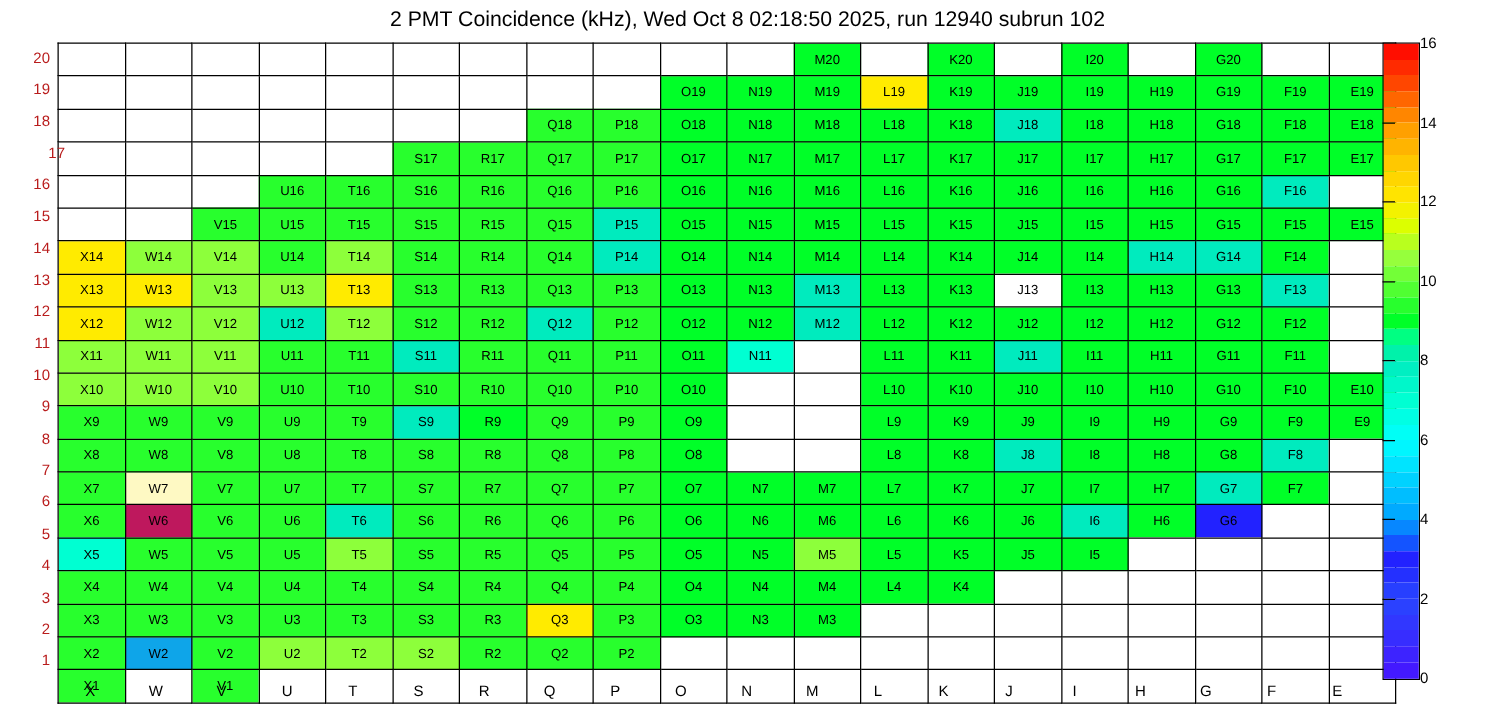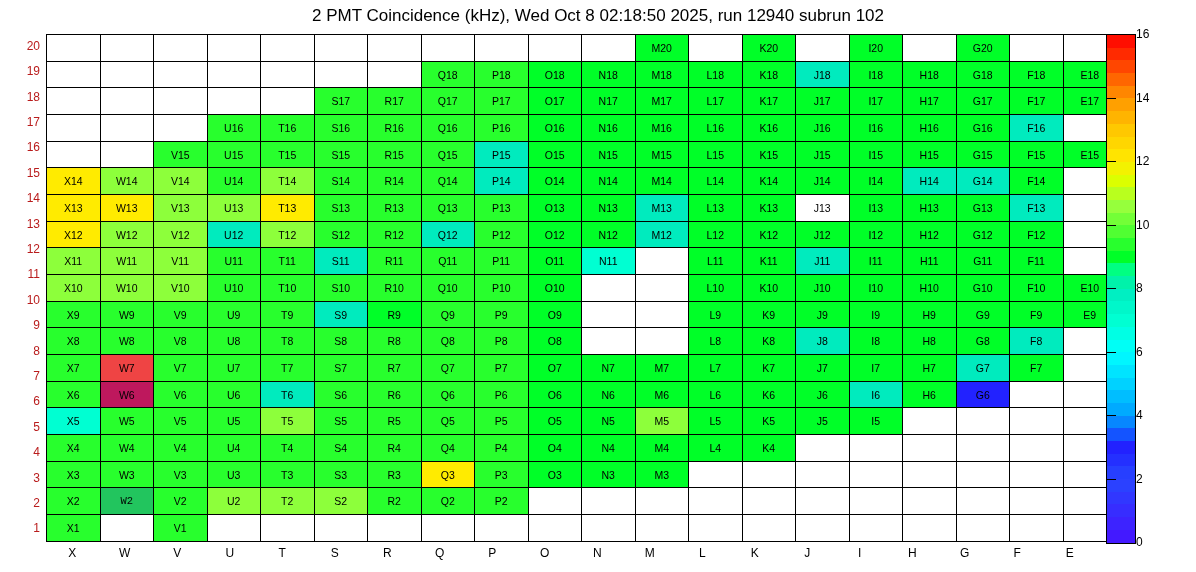--- a/index.html
+++ b/index.html
@@ -57,20 +57,42 @@
             <td class="empty"></td>
           </tr>
           <tr>
             <td class="empty"></td>
             <td class="empty"></td>
             <td class="empty"></td>
             <td class="empty"></td>
             <td class="empty"></td>
             <td class="empty"></td>
             <td class="empty"></td>
+            <td class="empty"></td>
+            <td class="empty"></td>
+            <td style="background: rgb(0, 255, 40);">O19</td>
+            <td style="background: rgb(0, 255, 40);">N19</td>
+            <td style="background: rgb(0, 255, 40);">M19</td>
+            <td style="background: rgb(255, 235, 0);">L19</td>
+            <td style="background: rgb(0, 255, 40);">K19</td>
+            <td style="background: rgb(0, 255, 40);">J19</td>
+            <td style="background: rgb(0, 255, 40);">I19</td>
+            <td style="background: rgb(0, 255, 40);">H19</td>
+            <td style="background: rgb(0, 255, 40);">G19</td>
+            <td style="background: rgb(0, 255, 40);">F19</td>
+            <td style="background: rgb(0, 255, 40);">E19</td>
+          </tr>
+          <tr>
+            <td class="empty"></td>
+            <td class="empty"></td>
+            <td class="empty"></td>
+            <td class="empty"></td>
+            <td class="empty"></td>
+            <td class="empty"></td>
+            <td class="empty"></td>
             <td style="background: rgb(40, 255, 45);">Q18</td>
             <td style="background: rgb(40, 255, 45);">P18</td>
             <td style="background: rgb(0, 255, 40);">O18</td>
             <td style="background: rgb(0, 255, 40);">N18</td>
             <td style="background: rgb(0, 255, 40);">M18</td>
             <td style="background: rgb(0, 255, 40);">L18</td>
             <td style="background: rgb(0, 255, 40);">K18</td>
             <td style="background: rgb(0, 235, 190);">J18</td>
             <td style="background: rgb(0, 255, 40);">I18</td>
             <td style="background: rgb(0, 255, 40);">H18</td>
@@ -293,21 +315,21 @@
             <td style="background: rgb(0, 255, 40);">K8</td>
             <td style="background: rgb(0, 235, 190);">J8</td>
             <td style="background: rgb(0, 255, 40);">I8</td>
             <td style="background: rgb(0, 255, 40);">H8</td>
             <td style="background: rgb(0, 255, 40);">G8</td>
             <td style="background: rgb(0, 235, 190);">F8</td>
             <td class="empty"></td>
           </tr>
           <tr>
             <td style="background: rgb(40, 255, 45);">X7</td>
-            <td style="background: #ef4444;">W7</td>
+            <td style="background: #fef9c3;">W7</td>
             <td style="background: rgb(40, 255, 45);">V7</td>
             <td style="background: rgb(40, 255, 45);">U7</td>
             <td style="background: rgb(40, 255, 45);">T7</td>
             <td style="background: rgb(40, 255, 45);">S7</td>
             <td style="background: rgb(40, 255, 45);">R7</td>
             <td style="background: rgb(40, 255, 45);">Q7</td>
             <td style="background: rgb(40, 255, 45);">P7</td>
             <td style="background: rgb(0, 255, 40);">O7</td>
             <td style="background: rgb(0, 255, 40);">N7</td>
             <td style="background: rgb(0, 255, 40);">M7</td>
@@ -403,21 +425,21 @@
             <td class="empty"></td>
             <td class="empty"></td>
             <td class="empty"></td>
             <td class="empty"></td>
             <td class="empty"></td>
             <td class="empty"></td>
             <td class="empty"></td>
           </tr>
           <tr>
             <td style="background: rgb(40, 255, 45);">X2</td>
-            <td style="background: #22c55e; font-family: Liberation Mono, monospace;">W2</td>
+            <td style="background: #0ea5e9;">W2</td>
             <td style="background: rgb(40, 255, 45);">V2</td>
             <td style="background: rgb(141, 255, 59);">U2</td>
             <td style="background: rgb(141, 255, 59);">T2</td>
             <td style="background: rgb(141, 255, 59);">S2</td>
             <td style="background: rgb(40, 255, 45);">R2</td>
             <td style="background: rgb(40, 255, 45);">Q2</td>
             <td style="background: rgb(40, 255, 45);">P2</td>
             <td class="empty"></td>
             <td class="empty"></td>
             <td class="empty"></td>
@@ -452,21 +474,21 @@
             <td class="empty"></td>
             <td class="empty"></td>
           </tr>
         </tbody>
     </table>
   </div>
   <div id="yaxis">
       <div class="ylab" style="left: 0px; top: 38.7px;">20</div>
       <div class="ylab" style="left: 0px; top: 64.1px;">19</div>
       <div class="ylab" style="left: 0px; top: 89.5px;">18</div>
-      <div class="ylab" style="left: 0px; top: 114.9px;">17</div>
+      <div class="ylab" style="left: 12px; top: 114.9px;">17</div>
       <div class="ylab" style="left: 0px; top: 140.3px;">16</div>
       <div class="ylab" style="left: 0px; top: 165.7px;">15</div>
       <div class="ylab" style="left: 0px; top: 191.1px;">14</div>
       <div class="ylab" style="left: 0px; top: 216.5px;">13</div>
       <div class="ylab" style="left: 0px; top: 241.9px;">12</div>
       <div class="ylab" style="left: 0px; top: 267.3px;">11</div>
       <div class="ylab" style="left: 0px; top: 292.7px;">10</div>
       <div class="ylab" style="left: 0px; top: 318.1px;">9</div>
       <div class="ylab" style="left: 0px; top: 343.5px;">8</div>
       <div class="ylab" style="left: 0px; top: 368.9px;">7</div>

